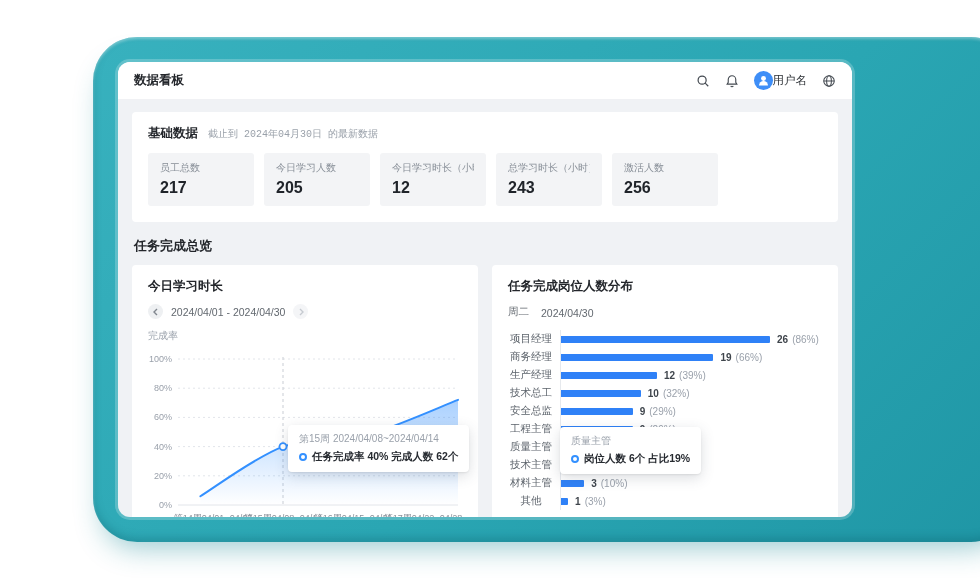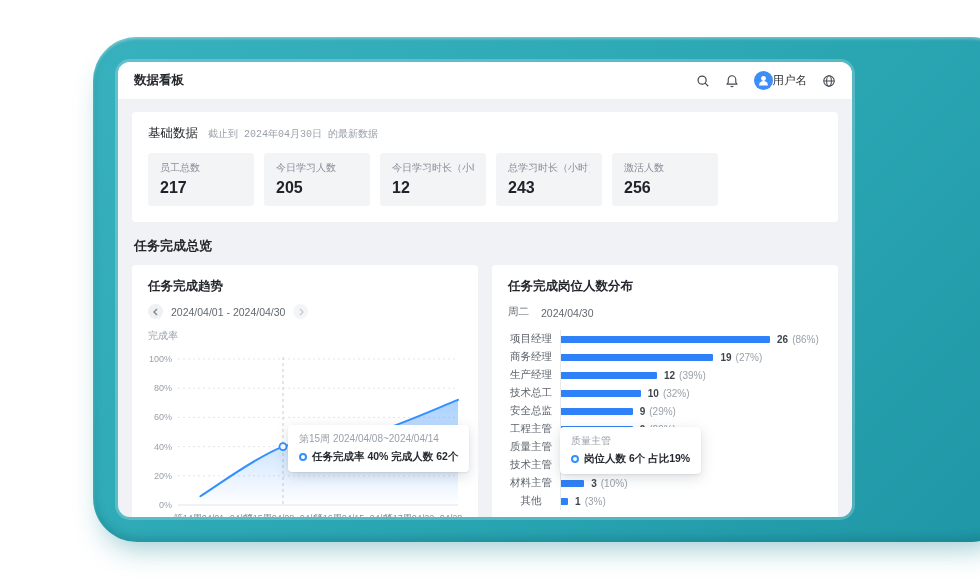--- a/index.html
+++ b/index.html
@@ -30,21 +30,21 @@
   .user-chip { display:flex; align-items:center; gap:0; cursor:pointer; }
   .avatar { width:19px; height:19px; border-radius:50%; background:#3e8ef7; display:flex; align-items:center; justify-content:center; overflow:hidden; }
   .user-name { font-size:11.5px; color:#2a2e33; }
 
   
   .screen-body { padding:12px 14px; }
   .card { background:#fff; border-radius:4px; }
 
   .basic-card { padding:13px 16px 16px; }
   .basic-head { display:flex; align-items:baseline; gap:10px; }
-  .basic-title { font-size:12.5px; font-weight:normal; color:#23262b; }
+  .basic-title { font-size:12.5px; font-weight:bold; color:#23262b; }
   .basic-note { font-size:10px; color:#9aa1aa;font-family:Liberation Mono, monospace; }
   .stats-row { display:flex; gap:10px; margin-top:11px; }
   .stat-box { width:106px; background:#f3f4f6; border-radius:3px; padding:8px 12px 9px; }
   .stat-label { font-size:10px; color:#878e97; white-space:nowrap; overflow:hidden; }
   .stat-value { font-size:16px; font-weight:bold; color:#20242a; margin-top:4px; }
 
   .section-title { font-size:13px; font-weight:bold; color:#23262b; margin:15px 2px 10px; }
 
   .charts-row { display:flex; gap:14px; }
   .chart-card { flex:1; height:258px; padding:13px 16px; position:relative; overflow:hidden; }
@@ -150,21 +150,21 @@
                 <div class="stat-value">256</div>
               </div>
             </div>
         </div>
 
         <div class="section-title">任务完成总览</div>
 
         <div class="charts-row">
 
           <div class="card chart-card">
-            <div class="card-title">任务完成趋势</div>
+            <div class="card-title">今日学习时长</div>
             <div class="date-nav">
               <button class="nav-btn">
                 <svg width="8" height="8" viewBox="0 0 8 8" fill="none" stroke="#80868e" stroke-width="1.4">
                     <polyline points="5,1 2,4 5,7"></polyline>
                   </svg>
               </button>
               <span class="date-text">2024/04/01 - 2024/04/30</span>
               <button class="nav-btn disabled">
                 <svg width="8" height="8" viewBox="0 0 8 8" fill="none" stroke="#c6cad0" stroke-width="1.4">
                     <polyline points="3,1 6,4 3,7"></polyline>
@@ -219,21 +219,21 @@
                 <div class="bar-row">
                   <span class="bar-label">项目经理</span>
                   <span class="bar" style="width: 210px; background: rgb(47, 129, 247);"></span>
                   <span class="bar-val">26</span>
                   <span class="bar-pct">(86%)</span>
                 </div>
                 <div class="bar-row">
                   <span class="bar-label">商务经理</span>
                   <span class="bar" style="width: 153.462px; background: rgb(47, 129, 247);"></span>
                   <span class="bar-val">19</span>
-                  <span class="bar-pct">(27%)</span>
+                  <span class="bar-pct">(66%)</span>
                 </div>
                 <div class="bar-row">
                   <span class="bar-label">生产经理</span>
                   <span class="bar" style="width: 96.9231px; background: rgb(47, 129, 247);"></span>
                   <span class="bar-val">12</span>
                   <span class="bar-pct">(39%)</span>
                 </div>
                 <div class="bar-row">
                   <span class="bar-label">技术总工</span>
                   <span class="bar" style="width: 80.7692px; background: rgb(47, 129, 247);"></span>

